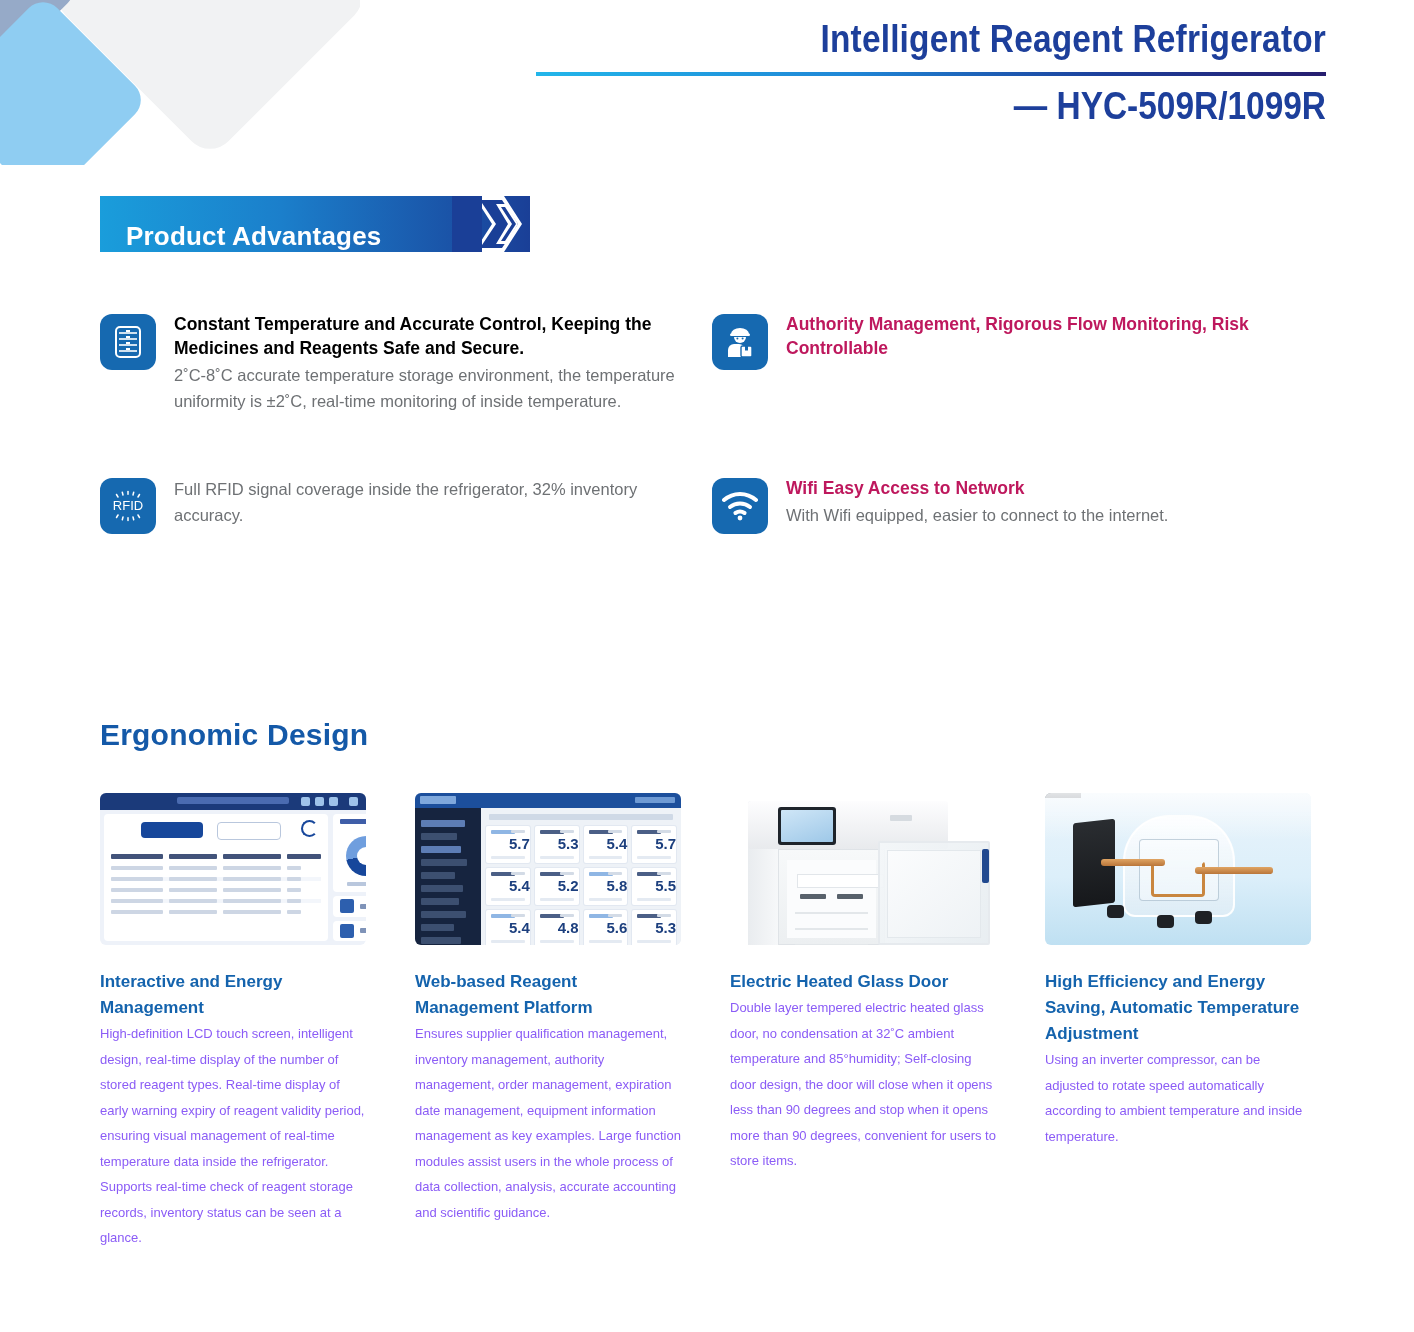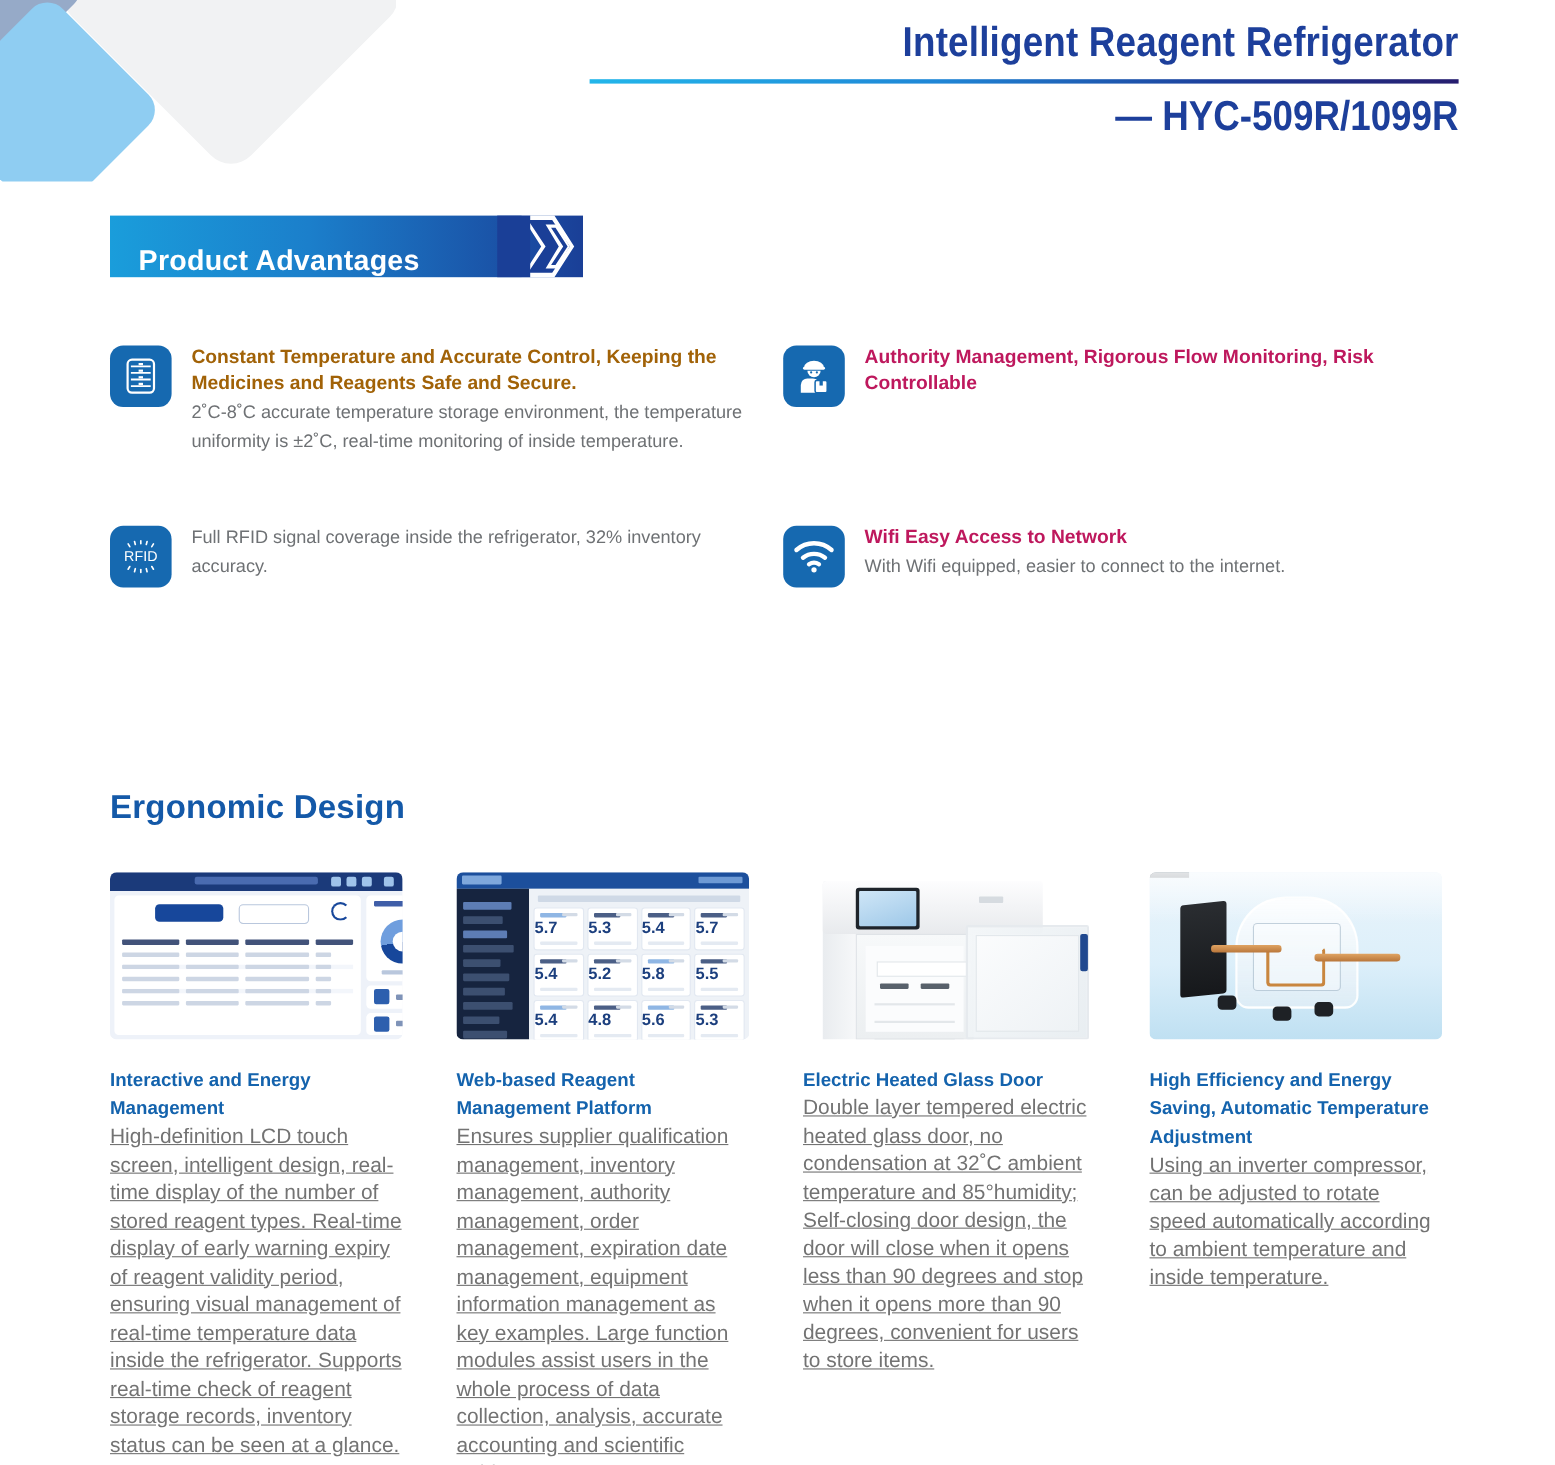--- a/index.html
+++ b/index.html
@@ -56,36 +56,36 @@
 
   
   .features{position:absolute;left:100px;top:312px;width:1225px;}
   .frow{display:flex;}
   .fcol{width:612px;display:flex;align-items:flex-start;}
   .ficon{
     width:56px;height:56px;flex:0 0 56px;border-radius:12px;background:#1669b0;
     display:flex;align-items:center;justify-content:center;margin-right:18px;margin-top:2px;
   }
   .ftxt{width:528px;}
-  .ftitle{color:#a16207;font-size:17.5px;font-weight:bold;line-height:24px;margin:0 0 2px 0;}
+  .ftitle{color:#000000;font-size:17.5px;font-weight:bold;line-height:24px;margin:0 0 2px 0;}
   .fdesc{color:#6e7174;font-size:16.5px;line-height:26px;margin:0;}
   .fcol.right .ftxt{width:540px;}
   .fcol.right .ftitle{color:#be185d;}
 
   .frow2{margin-top:62px;}
 
   
   .sect-title{position:absolute;left:100px;top:718px;color:#1459a8;
     font-size:30px;font-weight:bold;letter-spacing:.2px;}
 
   .cards{position:absolute;left:100px;top:793px;width:1225px;display:flex;gap:49px;}
   .card{width:266px;}
   .cardimg{width:266px;height:152px;border-radius:6px;overflow:hidden;position:relative;background:#fff;}
   .ctitle{color:#1463ad;font-size:17px;font-weight:bold;line-height:26px;margin:24px 0 0 0;}
-  .cdesc{color:#737373;font-size:19px;line-height:25.5px;margin:0;text-decoration:underline;}
+  .cdesc{color:#8b5cf6;font-size:13px;line-height:25.5px;margin:0;}
 
   
   .lcd{width:100%;height:100%;background:#eef2f9;position:relative;}
   .lcd-top{position:absolute;left:0;top:0;right:0;height:17px;background:#1b3a7a;}
   .lcd-top .t{position:absolute;left:50%;transform:translateX(-50%);top:4px;
     width:112px;height:7px;background:#4a6bb0;border-radius:2px;}
   .lcd-top .ic{position:absolute;top:4px;width:9px;height:9px;background:#9fc3ea;border-radius:2px;}
   .lcd-body{position:absolute;left:4px;top:21px;right:4px;bottom:4px;display:flex;gap:5px;}
   .lcd-left{flex:1;background:#fff;border-radius:4px;position:relative;padding:5px;}
   .lcd-right{width:74px;display:flex;flex-direction:column;gap:4px;}
@@ -119,21 +119,21 @@
   .web-side .u{height:7px;margin:6px 6px;background:#3c4f70;border-radius:1px;}
   .web-side .u.hi{background:#5d7db5;}
   .web-main{position:absolute;left:66px;top:15px;right:0;bottom:0;background:#eef2f7;padding:6px 5px;}
   .web-bar{height:6px;background:#cfd9e6;margin:0 3px 6px 3px;border-radius:1px;}
   .grid{display:grid;grid-template-columns:repeat(4,1fr);gap:5px;}
   .cell{background:#fff;border-radius:2px;height:37px;position:relative;
     box-shadow:0 0 0 1px #e2e8f1;}
   .cell .tag{position:absolute;left:5px;top:4px;width:24px;height:4px;background:#4b5f86;border-radius:1px;}
   .cell .tag.blue{background:#8fb6e4;}
   .cell .tag2{position:absolute;right:5px;top:4px;width:14px;height:3px;background:#d3dbe6;border-radius:1px;}
-  .cell .val{position:absolute;left:0;right:0;top:9px;text-align:left;color:#1c3f7e;
+  .cell .val{position:absolute;left:0;right:0;top:9px;text-align:right;color:#1c3f7e;
     font-size:15px;font-weight:bold;font-family:"Liberation Sans",sans-serif;}
   .cell .foot{position:absolute;left:5px;right:5px;bottom:4px;height:3px;background:#e4eaf2;border-radius:1px;}
 
   
   .fridge{width:100%;height:100%;background:#fff;position:relative;}
   .fr-body{position:absolute;left:18px;top:8px;width:128px;bottom:0;
     background:linear-gradient(90deg,#e9ecef 0%,#fafbfc 30%,#eef0f2 100%);
     border-radius:3px 3px 0 0;}
   .fr-head{position:absolute;left:18px;top:8px;width:200px;height:48px;
     background:linear-gradient(180deg,#fdfdfe,#e8eaed);border-radius:3px;}

